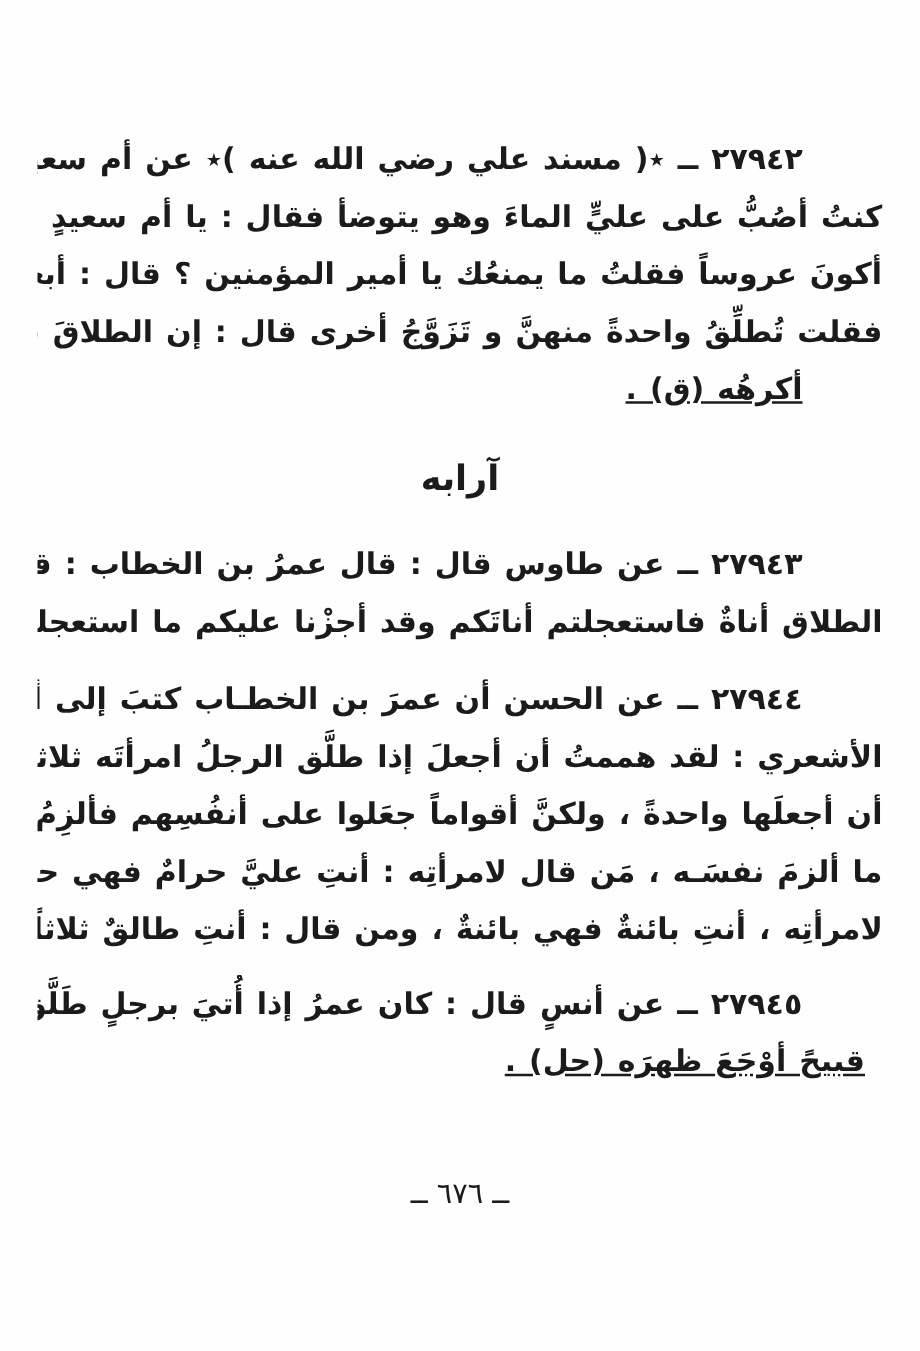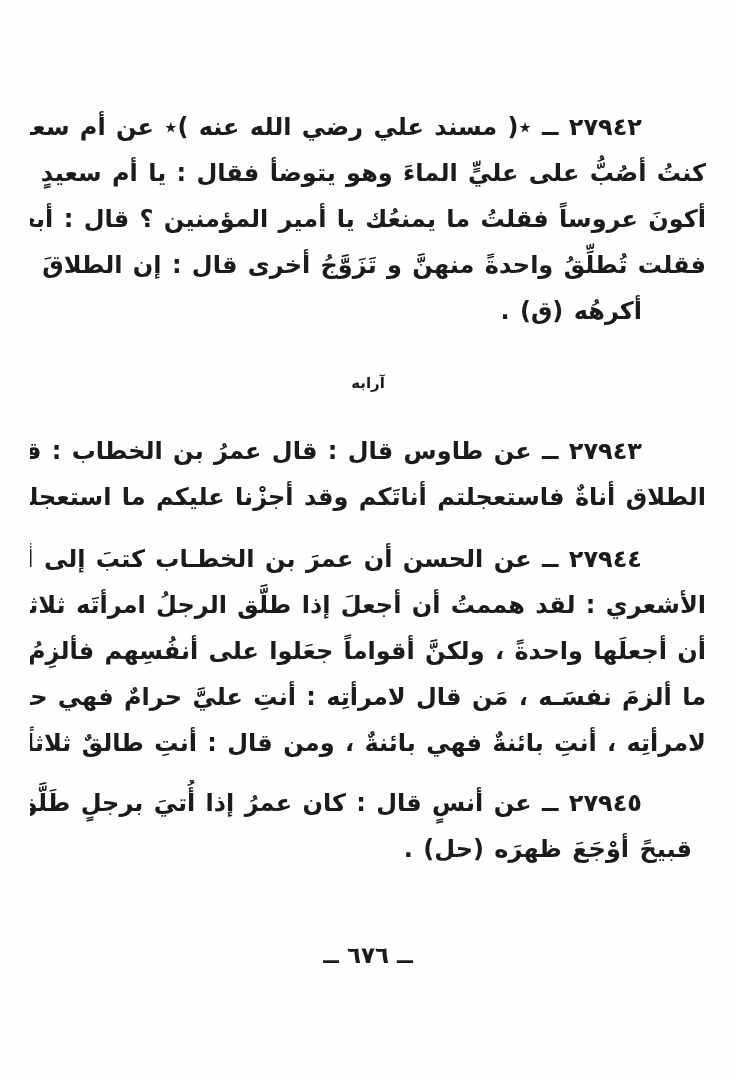--- a/index.html
+++ b/index.html
@@ -37,36 +37,37 @@
     overflow: hidden;
     word-spacing: 2px;
   }
   .align-justify {
     text-align: justify;
     text-align-last: justify;
   }
   .align-right {
     text-align: right;
     text-align-last: right;
+    text-decoration: underline;
   }
   .align-center {
     text-align: center;
     text-align-last: center;
   }
   .block[data-name="section-heading"] .line {
-    font-size: 15px;
+    font-size: 28px;
   }
   .page-number {
     position: absolute;
     top: 942px;
     left: 0;
     right: 0;
     text-align: center;
     font-size: 23px;
-    font-weight: 700;
+    font-weight: 400;
     letter-spacing: 1px;
   }
 </style>
 </head>
 <body>
 
 <div class="page" data-name="scanned-book-page">
   <main class="text-block" data-name="text-block">
       <div class="block" data-name="hadith-27942">
         <div class="line align-justify" data-name="text-line" style="padding-right: 64px;">٢٧٩٤٢ ــ ٭( مسند علي رضي الله عنه )٭ عن أم سعيدٍ أم ولد علي قالت</div>

